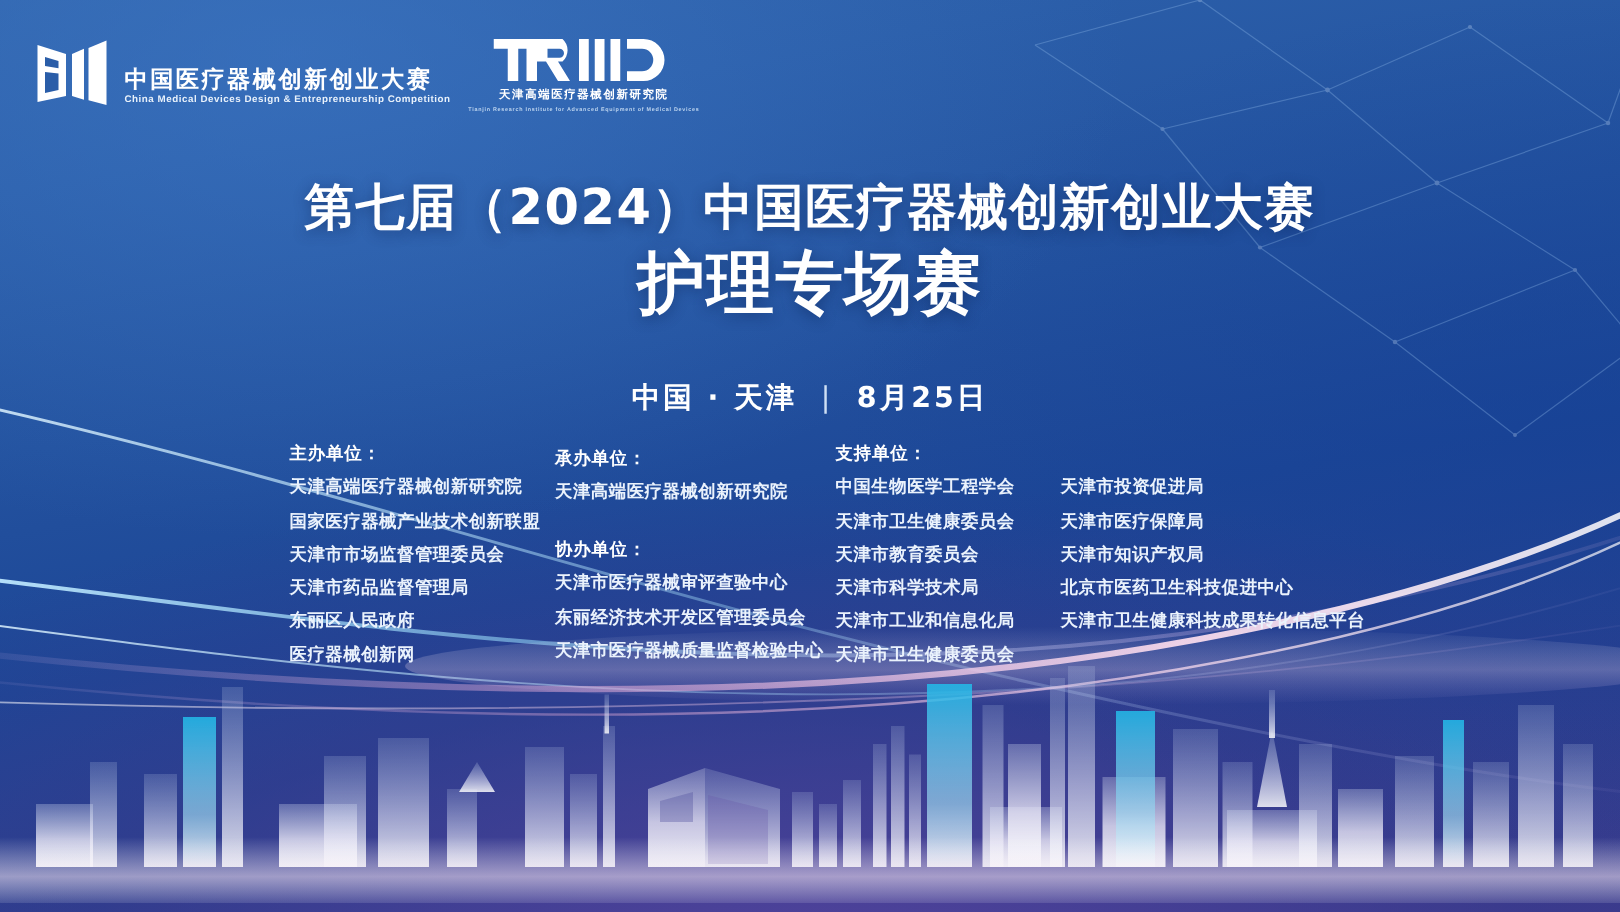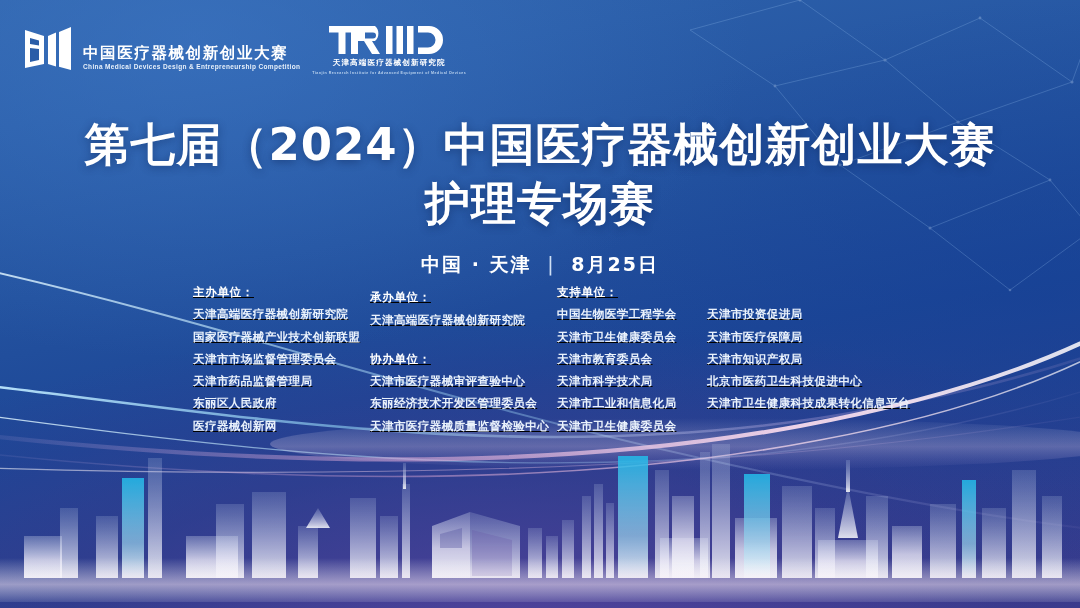--- a/index.html
+++ b/index.html
@@ -43,32 +43,32 @@
   .triid-cn { font-size:7.6px; font-weight:700; color:#ffffff; letter-spacing:1.1px; white-space:nowrap; font-family:"DejaVu Sans",sans-serif; }
   .triid-en { font-size:3.6px; font-weight:700; color:#bcd4ef; letter-spacing:.5px; white-space:nowrap; }
 
   
   .title-wrap { position:absolute; left:0; top:118px; width:1080px; text-align:center; }
   .title-l1, .title-l2 {
     color:#ffffff; font-weight:700; font-family:"DejaVu Sans",sans-serif;
     text-shadow:0 2px 9px rgba(8,30,80,.45);
     letter-spacing:1px; line-height:1.19; white-space:nowrap;
   }
-  .title-l1 { font-size:45px; }
+  .title-l1 { font-size:33px; }
   .title-l2 { font-size:45px; margin-top:5px; }
 
   .place-line {
     position:absolute; left:0; top:252px; width:1080px; text-align:center;
     color:#ffffff; font-size:19px; font-weight:700; letter-spacing:2px;
     font-family:"DejaVu Sans",sans-serif; white-space:nowrap;
   }
   .place-line .sep { color:#cfe0f5; font-weight:400; margin:0 7px; }
 
   
-  .orgs { position:absolute; left:193px; top:281px; display:flex; align-items:flex-end;text-decoration:underline; }
+  .orgs { position:absolute; left:193px; top:291px; display:flex; align-items:center; }
   .org-col { display:flex; flex-direction:column; }
   .col1 { width:177px; }
   .col2 { width:187px; }
   .col3 { display:flex; gap:14px; }
   .org-group + .org-group { margin-top:17px; }
   .org-head {
     font-size:11.6px; font-weight:700; color:#ffffff; letter-spacing:.6px;
     line-height:1.92; font-family:"DejaVu Sans",sans-serif; white-space:nowrap;
   }
   .org-item {

